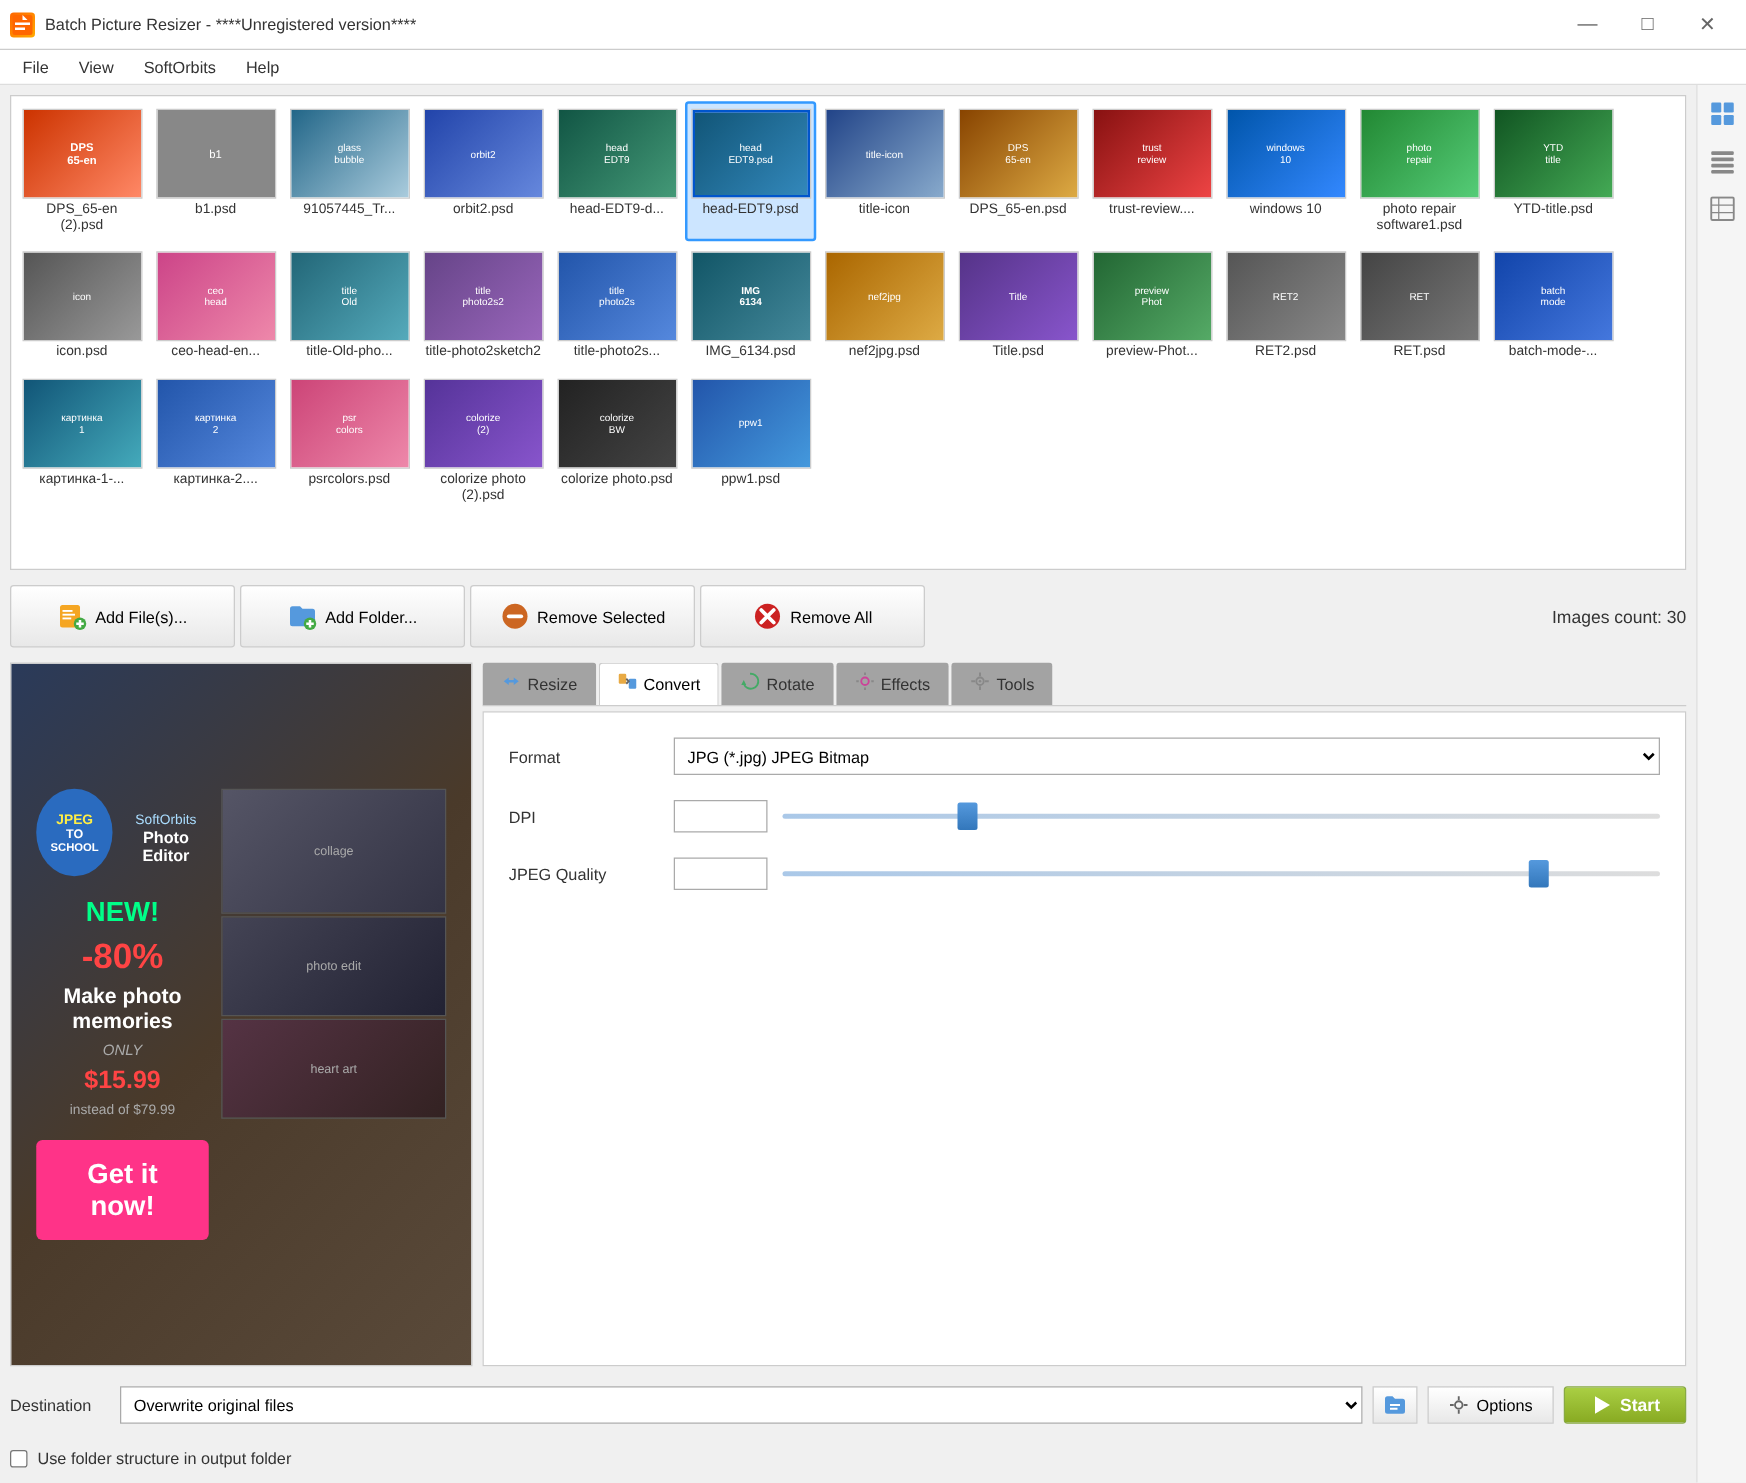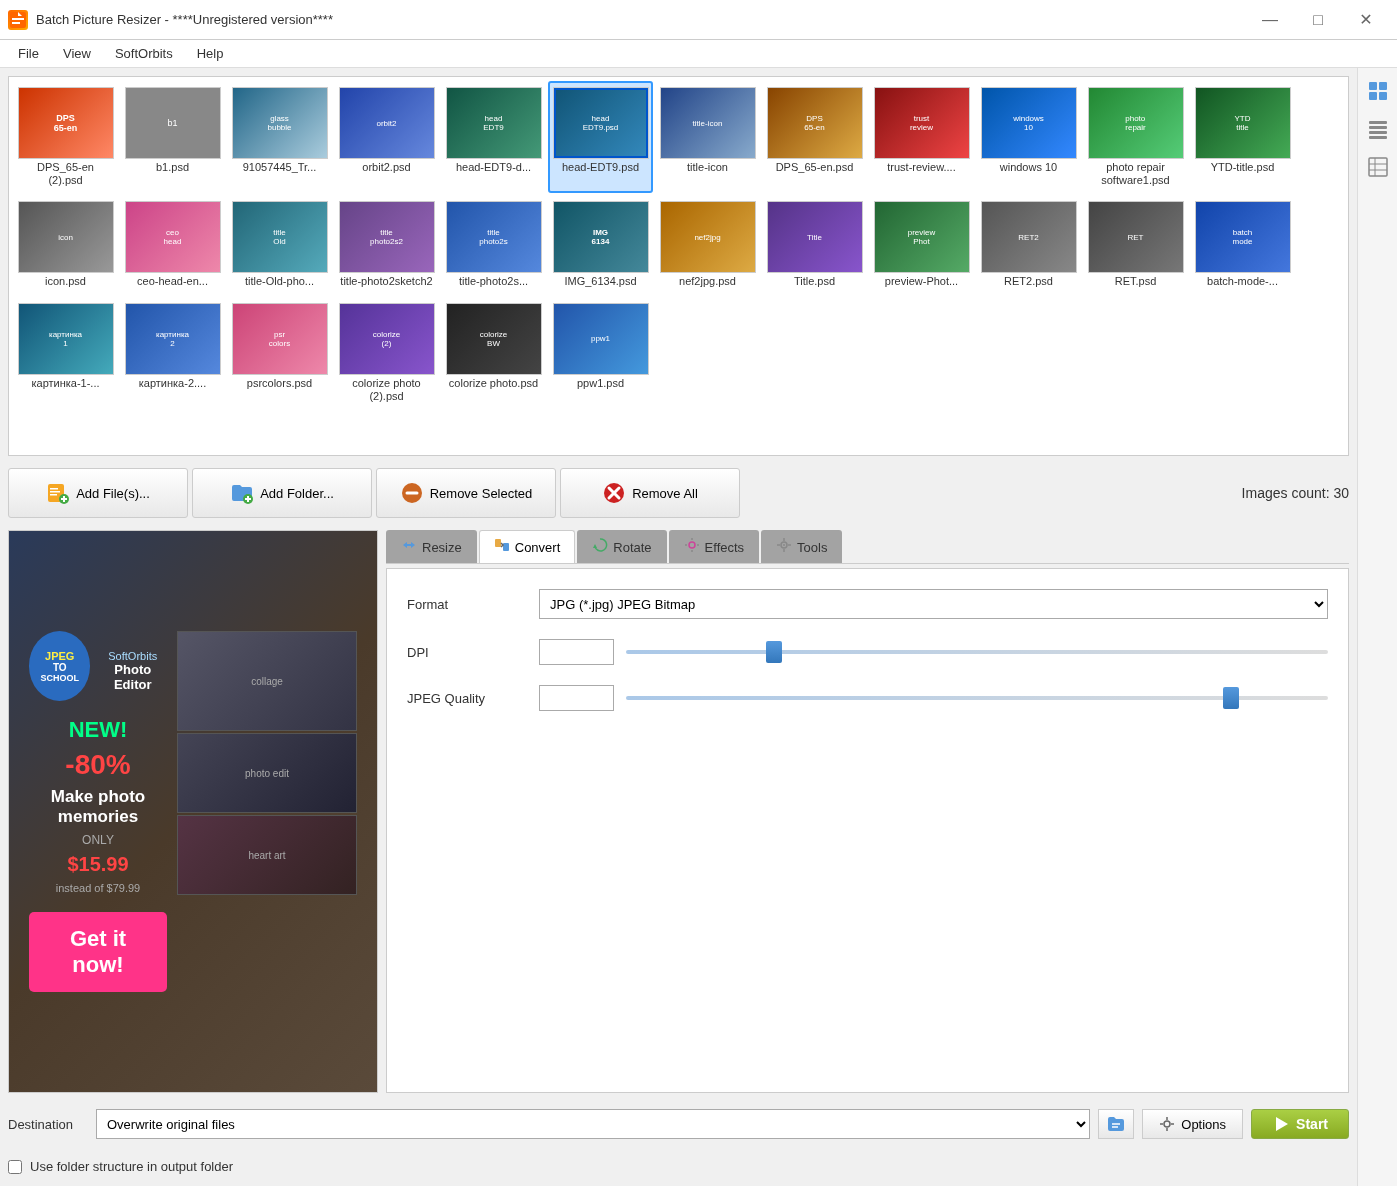--- a/index.html
+++ b/index.html
@@ -387,21 +387,21 @@
                   <span style="font-size:9px;">SCHOOL</span>
                 </div>
                 <div>
                   <div style="font-size:11px;color:#aaddff;">SoftOrbits</div>
                   <div style="font-size:13px;font-weight:bold;">Photo Editor</div>
                 </div>
               </div>
               <div style="font-size:22px;font-weight:bold;color:#00ff88;">NEW!</div>
               <div style="font-size:28px;font-weight:bold;color:#ff4444;">-80%</div>
               <div style="font-size:17px;font-weight:bold;color:white;">Make photo memories</div>
-              <div style="color:#aaa;font-size:12px;">ONLY</div>
+              <div style="color:#aaa;font-size:12px;font-style:italic;">ONLY</div>
               <div style="color:#ff4444;font-size:20px;font-weight:bold;">$15.99</div>
               <div style="color:#aaa;font-size:11px;">instead of $79.99</div>
               <button class="promo-btn">Get it now!</button>
             </div>
             <div style="width:180px;flex-shrink:0;display:flex;flex-direction:column;gap:2px;">
               <div style="width:180px;height:100px;background:linear-gradient(135deg,#556,#334);border:1px solid #555;display:flex;align-items:center;justify-content:center;color:#aaa;font-size:10px;">collage</div>
               <div style="width:180px;height:80px;background:linear-gradient(135deg,#445,#223);border:1px solid #555;display:flex;align-items:center;justify-content:center;color:#aaa;font-size:10px;">photo edit</div>
               <div style="width:180px;height:80px;background:linear-gradient(135deg,#534,#322);border:1px solid #555;display:flex;align-items:center;justify-content:center;color:#aaa;font-size:10px;">heart art</div>
             </div>
           </div>

